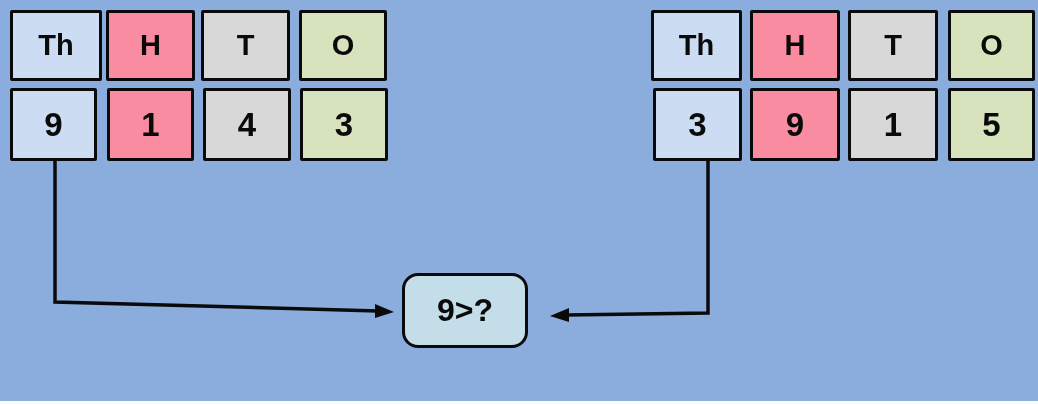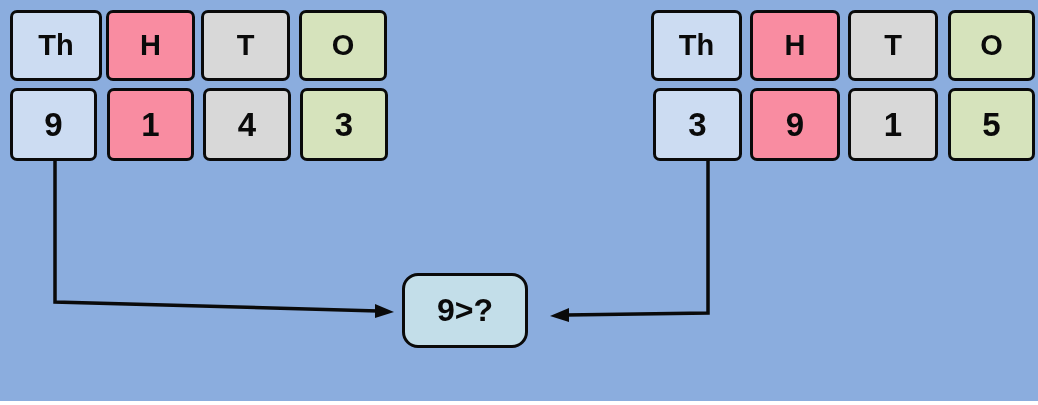--- a/index.html
+++ b/index.html
@@ -9,21 +9,21 @@
   .canvas {
     position: relative;
     width: 1038px;
     height: 401px;
     overflow: hidden;
   }
 
   .cell {
     position: absolute;
     border: 3px solid #0a0a0a;
-    border-radius: 7px;
+    border-radius: 2px;
     display: flex;
     align-items: center;
     justify-content: center;
     font-weight: bold;
     color: #0a0a0a;
     line-height: 1;
   }
   .cell.header { font-size: 29px; }
   .cell.digit  { font-size: 33px; }
 

